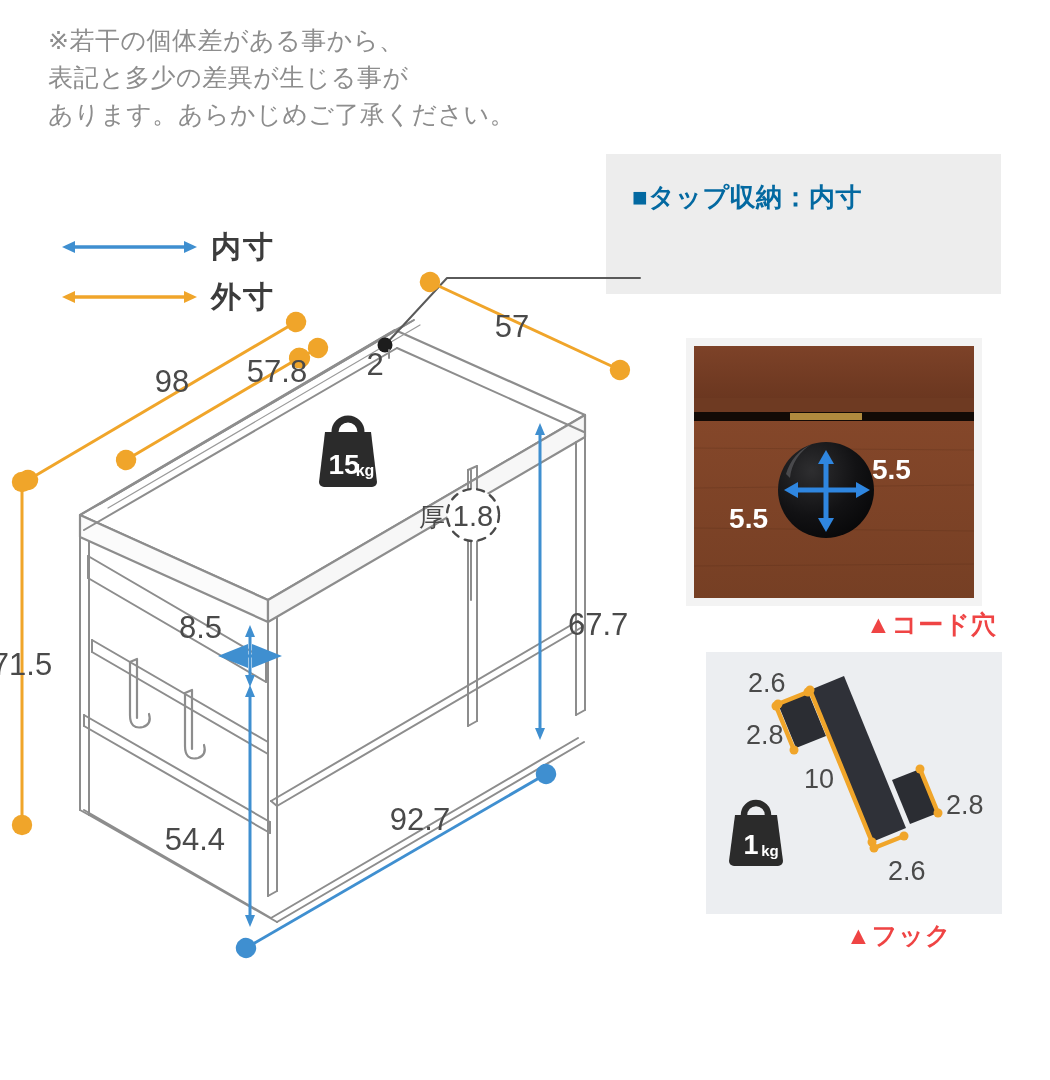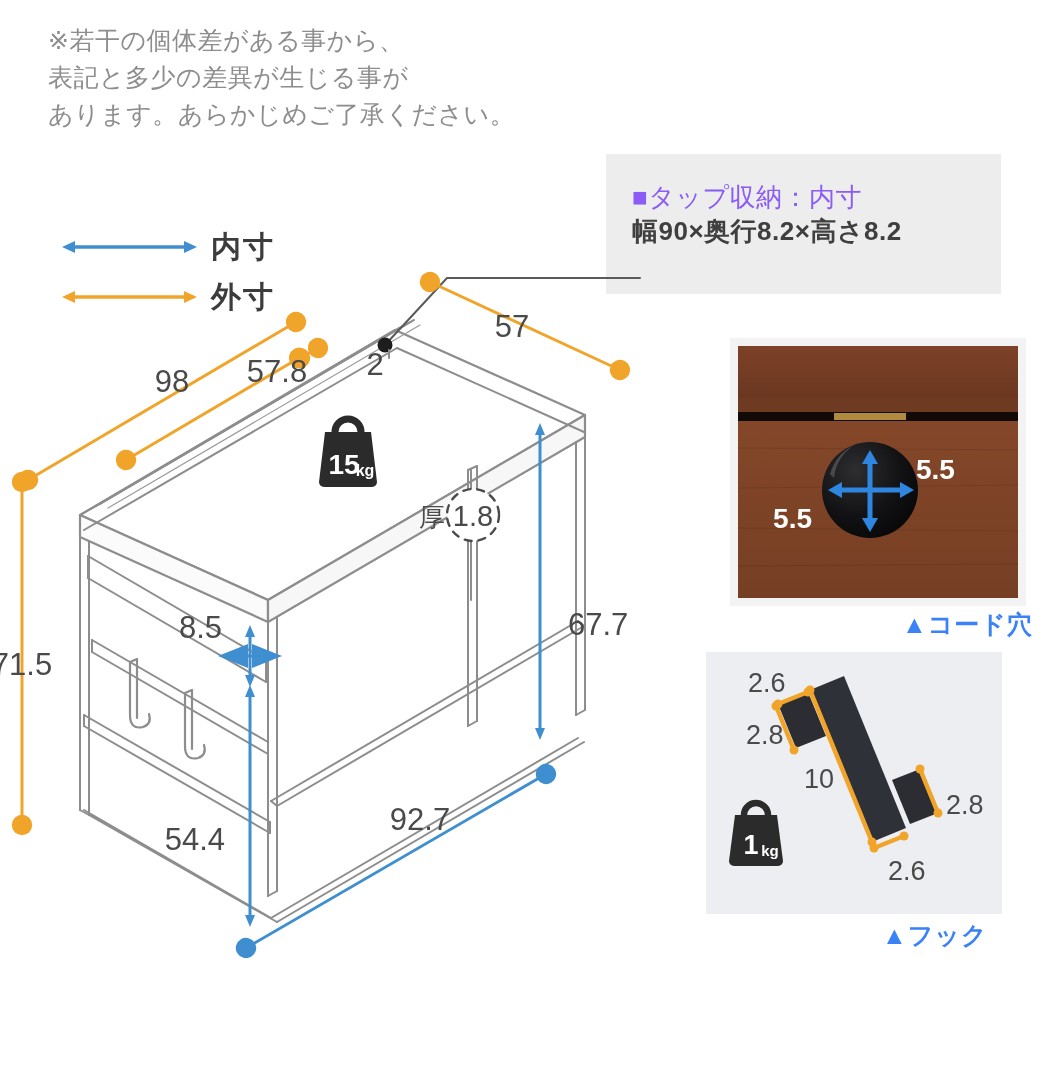--- a/index.html
+++ b/index.html
@@ -21,33 +21,33 @@
   #legend{position:absolute;left:62px;top:222px;width:300px;}
   .leg-row{display:flex;align-items:center;height:50px;}
   .leg-arrow{width:135px;height:22px;flex:0 0 135px;}
   .leg-label{font-size:30px;font-weight:700;color:#3c3c3c;margin-left:14px;letter-spacing:2px;}
 
   
   #tap-callout{
     position:absolute;left:606px;top:154px;width:395px;height:140px;
     background:#ededed;box-sizing:border-box;padding:26px 0 0 26px;
   }
-  #tap-callout .l1{font-size:26px;font-weight:400;color:#8b5cf6;line-height:1.32;letter-spacing:.5px;}
+  #tap-callout .l1{font-size:26px;font-weight:700;color:#0369a1;line-height:1.32;letter-spacing:.5px;}
   #tap-callout .l2{font-size:26px;font-weight:700;color:#3f3f3f;line-height:1.32;letter-spacing:.5px;}
 
   
   #iso{position:absolute;left:0;top:170px;width:700px;height:810px;}
 
   
   .panel{position:absolute;background:#f3f3f3;}
-  #cord-panel{left:730px;top:338px;width:296px;height:268px;}
+  #cord-panel{left:686px;top:338px;width:296px;height:268px;}
   #hook-panel{left:706px;top:652px;width:296px;height:224px;}
   .panel-cap{
-    position:absolute;font-size:25px;font-weight:700;color:#3b82f6;
-    letter-spacing:1px;white-space:nowrap;margin-left:36px;
+    position:absolute;font-size:25px;font-weight:700;color:#ef4444;
+    letter-spacing:1px;white-space:nowrap;
   }
   #cord-cap{left:866px;top:608px;}
   #hook-cap{left:846px;top:919px;}
 </style>
 </head>
 <body>
 
 <div class="stage">
 
   <div id="note">※若干の個体差がある事から、
@@ -68,21 +68,20 @@
         <line x1="10" y1="11" x2="125" y2="11" stroke="#f0a52a" stroke-width="3.4"></line>
         <polygon points="0,11 13,5 13,17" fill="#f0a52a"></polygon>
         <polygon points="135,11 122,5 122,17" fill="#f0a52a"></polygon>
       </svg>
       <span class="leg-label">外寸</span>
     </div>
   </div>
 
   <div id="tap-callout">
     <div class="l1">■タップ収納：内寸</div>
-    <div class="l2">幅90×奥行8.2×高さ8.2</div>
   </div>
 
   <svg id="iso" viewBox="0 0 700 810">
     <defs>
       <marker id="ar-o" markerWidth="9" markerHeight="9" refX="4.5" refY="4.5" orient="auto">
         <circle cx="4.5" cy="4.5" r="3.4" fill="#f0a52a"></circle>
       </marker>
       <marker id="ar-b" markerWidth="9" markerHeight="9" refX="4.5" refY="4.5" orient="auto">
         <circle cx="4.5" cy="4.5" r="3.4" fill="#3f8fd0"></circle>
       </marker>

